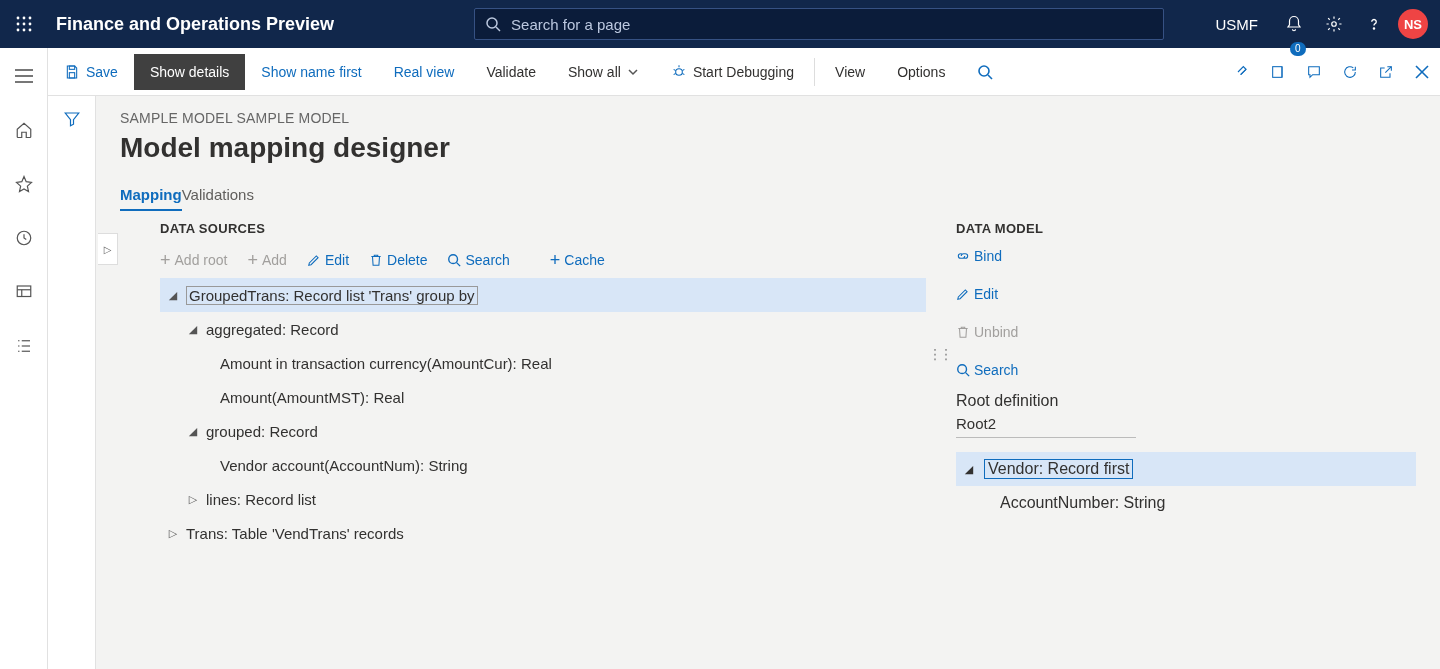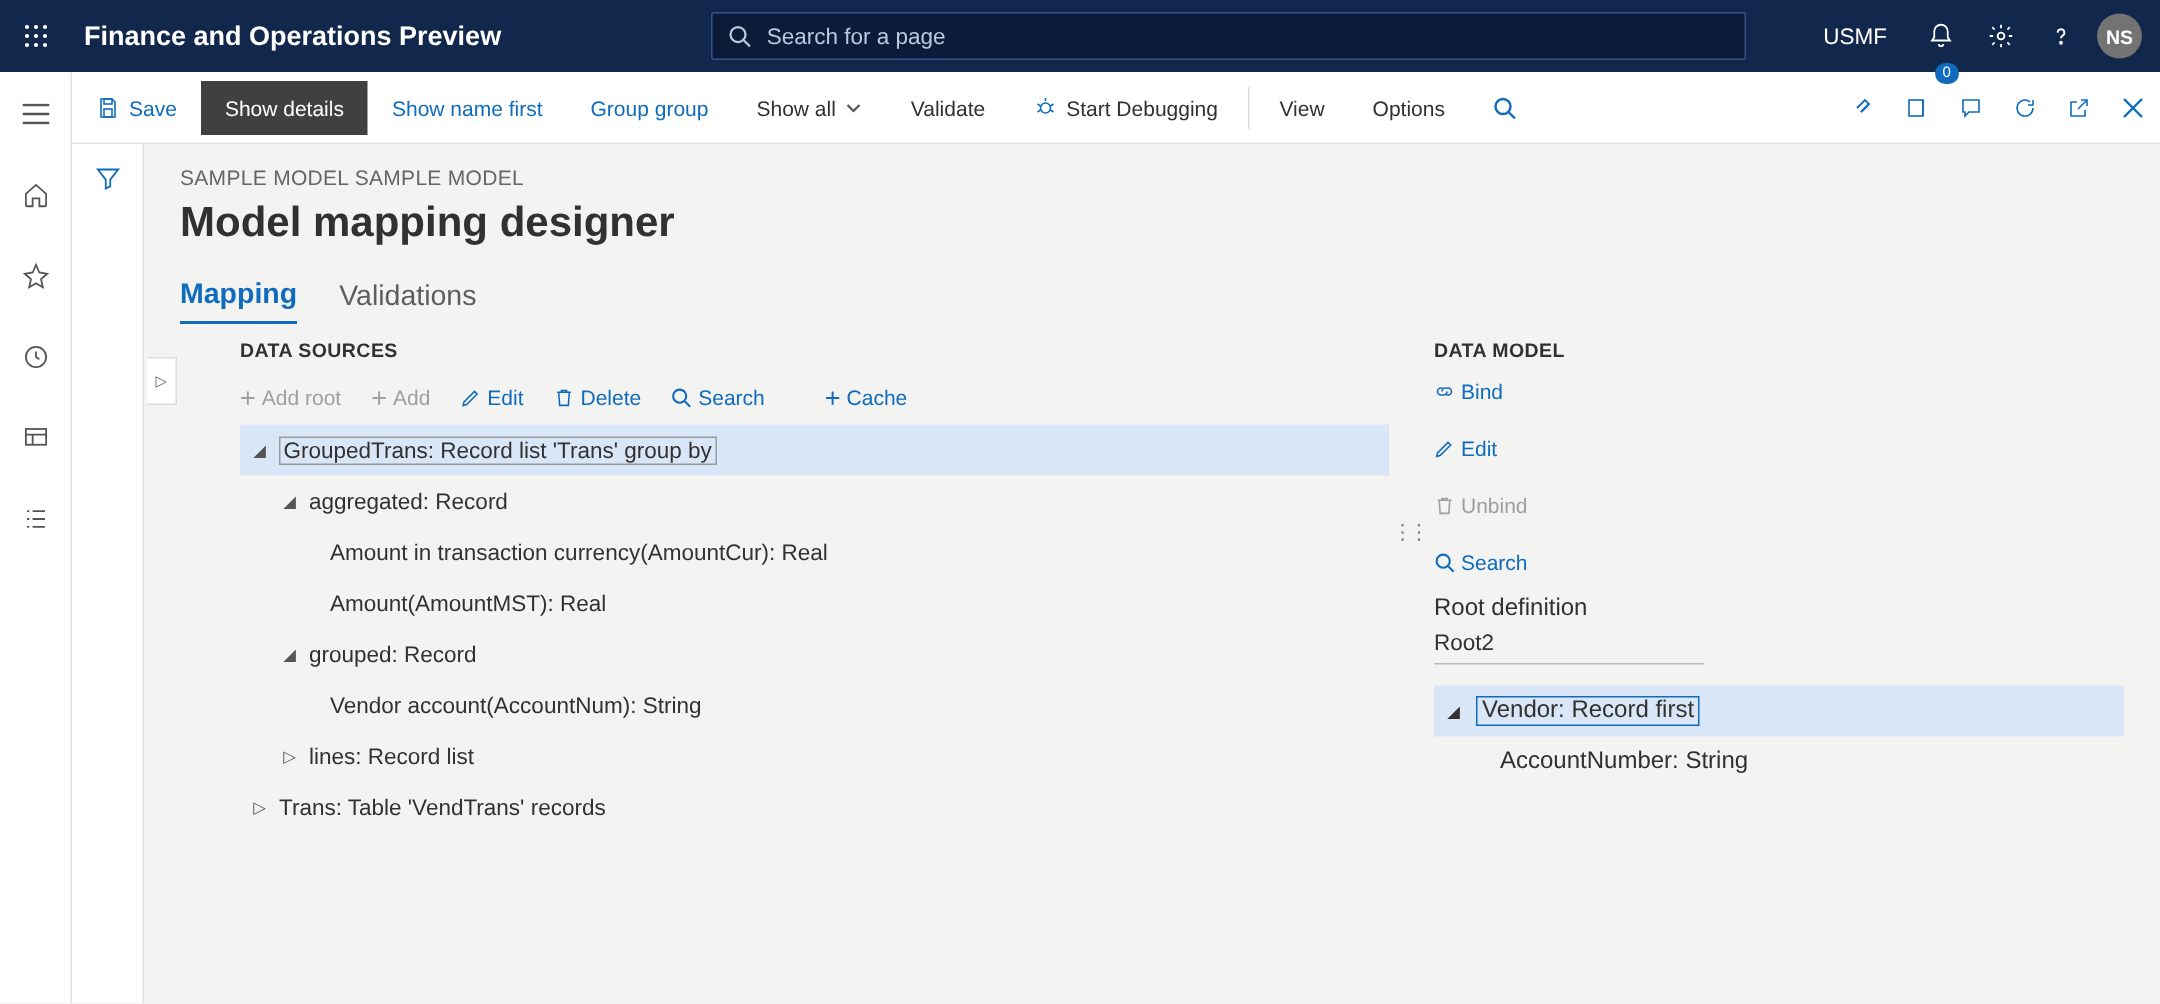--- a/index.html
+++ b/index.html
@@ -8,21 +8,21 @@
   
   .topbar { height: 48px; background: #11274b; color: #fff; display: flex; align-items: center; padding: 0 12px 0 0; }
   .topbar .waffle { width: 48px; height: 48px; display:flex; align-items:center; justify-content:center; }
   .topbar .title { margin-left: 8px; font-size: 18px; font-weight:600; }
   .topbar .searchwrap { margin-left: 140px; background:#0b1c3a; border:1px solid #365183; border-radius:2px; width:690px; height:32px; display:flex; align-items:center; padding:0 10px; color:#bcc8df; }
   .topbar .searchwrap svg { margin-right:10px; flex-shrink:0; }
   .topbar .searchwrap span { font-size:15px; }
   .topbar .spacer { flex:1; }
   .topbar .company { font-size:15px; margin-right:16px; }
   .topbar .tb-icon { width:40px; height:48px; display:flex; align-items:center; justify-content:center; }
-  .avatar { width:30px; height:30px; border-radius:50%; background:#737373; color:#fff; font-size:13px; font-weight:600; display:flex; align-items:center; justify-content:center; margin-left:4px; }
+  .avatar { width:30px; height:30px; border-radius:50%; background:#ef4444; color:#fff; font-size:13px; font-weight:600; display:flex; align-items:center; justify-content:center; margin-left:4px; }
 
   
   .body { display:flex; height:621px; background:#f3f3f2; }
   .leftrail { width:48px; background:#fff; border-right:1px solid #e1e1e1; display:flex; flex-direction:column; align-items:center; padding-top:12px; gap:22px; }
   .leftrail .rail-icon { width:32px; height:32px; display:flex; align-items:center; justify-content:center; color:#555; }
 
   .main { flex:1; display:flex; flex-direction:column; background:#f3f3f2; }
 
   .actionbar { height:48px; background:#fff; border-bottom:1px solid #e1e1e1; display:flex; align-items:center; padding:0; font-size:14px; }
   .actionbar .btn { height:36px; display:flex; align-items:center; padding:0 16px; color:#0f6cbd; gap:6px; cursor:pointer; }
@@ -33,21 +33,21 @@
   .actionbar .rb { width:36px; display:flex; align-items:center; justify-content:center; height:48px; color:#0f6cbd; }
   .actionbar .rb.close { color:#555; }
   .badge0 { position:relative; }
   .badge0 .bnum { position:absolute; top:-6px; left:-6px; background:#0f6cbd; color:#fff; border-radius:8px; font-size:10px; padding:0 5px; line-height:14px; }
 
   .content { flex:1; display:flex; }
   .filterbar { width:48px; background:#fff; border-right:1px solid #e1e1e1; display:flex; justify-content:center; padding-top:14px; color:#0f6cbd;}
   .pagewrap { flex:1; padding:14px 24px 0 24px; background:#f3f3f2; overflow:hidden; position:relative;}
   .breadcrumb { font-size:14px; color:#666; letter-spacing:0.2px; }
   .pagetitle { font-size:28px; font-weight:600; margin-top:6px; }
-  .tabs { margin-top:22px; display:flex; gap:28px; font-size:19px; color:#605e5c;align-items:center; }
+  .tabs { margin-top:22px; display:flex; font-size:15px; color:#605e5c; }
   .tabs .tab { padding-bottom:6px; cursor:pointer;}
   .tabs .tab.active { color:#0f6cbd; border-bottom:2px solid #0f6cbd; font-weight:600;}
 
   .cols { display:flex; margin-top:10px; height:440px;}
   .dscol { flex:1; background:#f3f3f2; position:relative; padding-right:20px;}
   .dmcol { width:470px; padding-left:10px; }
 
   .panel-header { font-size:13px; font-weight:700; letter-spacing:0.3px; }
   .ds-actions { display:flex; gap:20px; margin:16px 0 10px 0; font-size:14px; align-items:center;}
   .ds-actions .act { display:flex; align-items:center; gap:4px; color:#0f6cbd; cursor:pointer;}
@@ -181,31 +181,31 @@
           </svg>
         <span>Save</span>
       </div>
       <div class="btn primary">
           <span>Show details</span>
         </div>
       <div class="btn">
           <span>Show name first</span>
         </div>
       <div class="btn">
-          <span>Group group</span>
+          <span>Real view</span>
+        </div>
+      <div class="btn dark">
+          <span>Validate</span>
         </div>
       <div class="btn dark">
         <span>Show all</span>
         <svg width="12" height="12" viewBox="0 0 12 12" fill="none" stroke="#555" stroke-width="1.5">
             <path d="M2 4l4 4 4-4"></path>
           </svg>
       </div>
-      <div class="btn dark">
-          <span>Validate</span>
-        </div>
       <div class="btn dark">
         <svg width="16" height="16" viewBox="0 0 24 24" fill="none" stroke="#0f6cbd" stroke-width="1.6">
             <circle cx="12" cy="12" r="5"></circle>
             <line x1="12" y1="2" x2="12" y2="5"></line>
             <line x1="4" y1="8" x2="7" y2="10"></line>
             <line x1="20" y1="8" x2="17" y2="10"></line>
             <line x1="4" y1="16" x2="7" y2="14"></line>
             <line x1="20" y1="16" x2="17" y2="14"></line>
           </svg>
         <span>Start Debugging</span>

